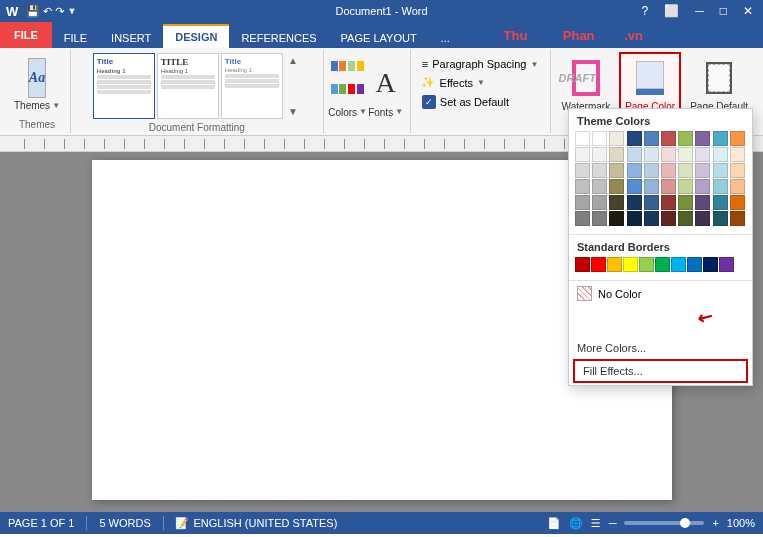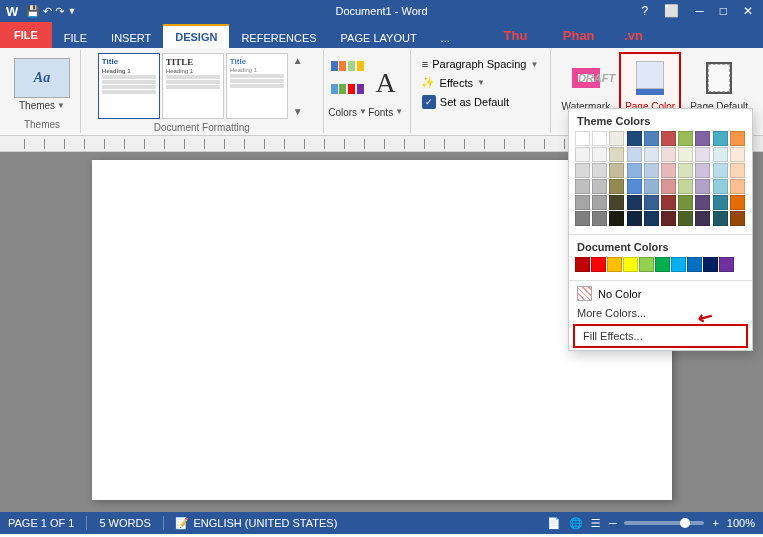--- a/index.html
+++ b/index.html
@@ -92,21 +92,21 @@
 
     
     .themes-btn {
       display: flex;
       flex-direction: column;
       align-items: center;
       cursor: pointer;
       padding: 2px 4px;
     }
     .themes-icon {
-      width: 56px;
+      width: 18px;
       height: 40px;
       background: #d0e0f0;
       border: 1px solid #aaa;
       display: flex;
       align-items: center;
       justify-content: center;
       font-size: 18px;
       font-weight: bold;
       color: #2b579a;
       position: relative;
@@ -345,20 +345,21 @@
     .dp-no-color-swatch {
       width: 15px;
       height: 15px;
       border: 1px solid #aaa;
       background: #fff;
     }
     .dp-more-colors {
       padding: 3px 8px;
       cursor: pointer;
       color: #333;
+      margin-top: 35px;
     }
     .dp-fill-effects {
       padding: 4px 8px;
       cursor: pointer;
       color: #333;
       border: 2px solid #cc0000;
       margin: 2px 4px;
       background: #fff;
     }
 
@@ -529,21 +530,21 @@
         <span>Set as Default</span>
       </div>
     </div>
   </div>
 
   <div class="ribbon-group" style="min-width:120px;border-right:none;">
     <div class="ribbon-group-content" style="gap:4px;">
 
       <div class="page-bg-btn">
         <div class="page-bg-icon">
-          <div style="width:28px;height:20px;border:6px solid #ec4899;display:flex;align-items:center;justify-content:flex-start;position:relative;">
+          <div style="width:28px;height:36px;border:4px solid #ec4899;display:flex;align-items:center;justify-content:flex-end;position:relative;">
             <span class="wm-icon">DRAFT</span>
           </div>
         </div>
         <span class="page-bg-label">Watermark</span>
       </div>
 
       <div class="page-bg-btn page-color-active" style="border:2px solid #cc0000;">
         <div class="page-bg-icon">
           <div style="display:flex;flex-direction:column;align-items:center;">
             <div style="width:28px;height:28px;background:#e0e8f8;border:1px solid #bbb;"></div>
@@ -634,21 +635,21 @@
       <div class="dp-color-cell" style="background: rgb(29, 27, 16);"></div>
       <div class="dp-color-cell" style="background: rgb(15, 36, 62);"></div>
       <div class="dp-color-cell" style="background: rgb(23, 55, 94);"></div>
       <div class="dp-color-cell" style="background: rgb(99, 37, 35);"></div>
       <div class="dp-color-cell" style="background: rgb(79, 98, 40);"></div>
       <div class="dp-color-cell" style="background: rgb(63, 49, 81);"></div>
       <div class="dp-color-cell" style="background: rgb(32, 88, 103);"></div>
       <div class="dp-color-cell" style="background: rgb(151, 72, 6);"></div>
     </div>
   <div class="dp-divider"></div>
-  <div class="dp-standard-title">Document Colors</div>
+  <div class="dp-standard-title">Standard Borders</div>
   <div class="dp-std-colors" id="std-color-grid">
       <div class="dp-std-cell" style="background: rgb(192, 0, 0);"></div>
       <div class="dp-std-cell" style="background: rgb(255, 0, 0);"></div>
       <div class="dp-std-cell" style="background: rgb(255, 192, 0);"></div>
       <div class="dp-std-cell" style="background: rgb(255, 255, 0);"></div>
       <div class="dp-std-cell" style="background: rgb(146, 208, 80);"></div>
       <div class="dp-std-cell" style="background: rgb(0, 176, 80);"></div>
       <div class="dp-std-cell" style="background: rgb(0, 176, 240);"></div>
       <div class="dp-std-cell" style="background: rgb(0, 112, 192);"></div>
       <div class="dp-std-cell" style="background: rgb(0, 32, 96);"></div>

